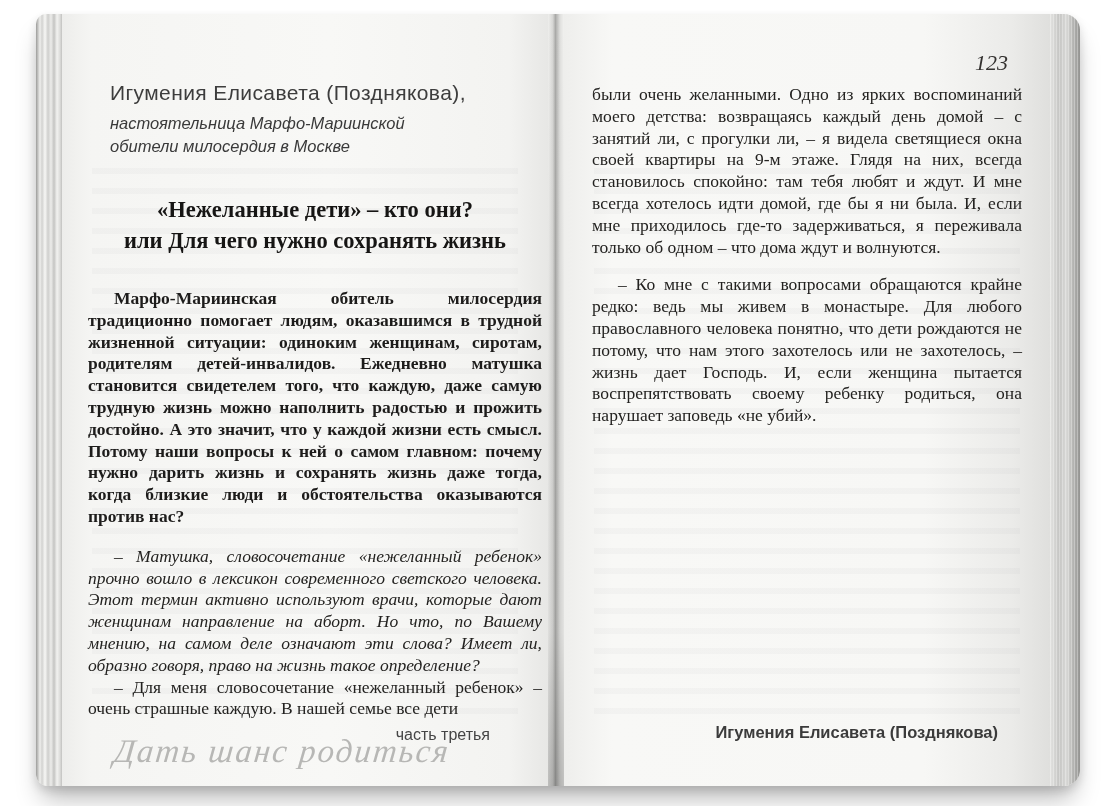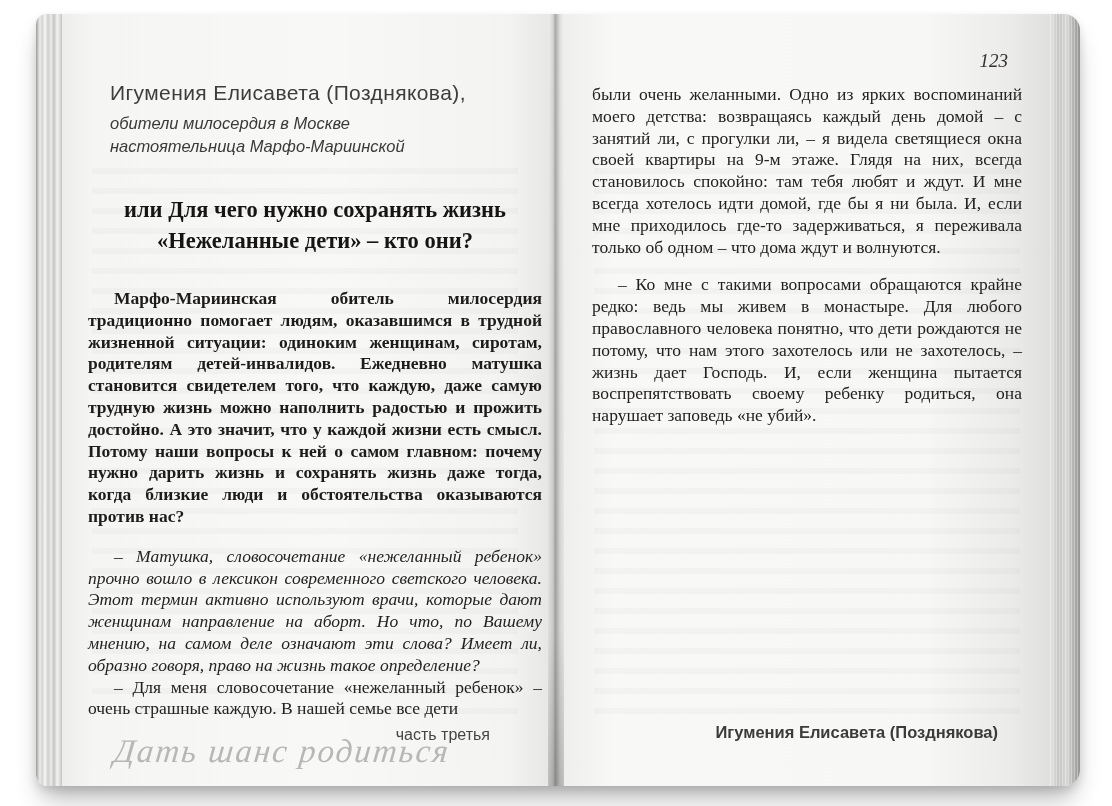--- a/index.html
+++ b/index.html
@@ -105,21 +105,21 @@
   }
   .indent   { text-indent: 26px; }
   .lead     { margin-top: 32px; font-weight: bold; color: #1d1c1b; }
   .question { margin-top: 18px; font-style: italic; }
 
   .pagenum {
     position: absolute;
     top: 36px;
     right: 42px;
     font-style: italic;
-    font-size: 19px;
+    font-size: 22px;
     color: #33312f;
   }
 
   .footer-script {
     position: absolute;
     left: 52px;
     bottom: 16px;
     font-style: italic;
     font-size: 33px;
     color: #b7b7b5;
@@ -152,28 +152,28 @@
   <div class="book">
 
     <div class="edge-left"></div>
 
     <div class="page page-left">
       <div class="ghost"></div>
       <div class="content content-left">
         <div class="author-block">
           <div class="author-name">Игумения Елисавета (Позднякова),</div>
           <div class="author-role">
+            <span>настоятельница Марфо-Мариинской</span>
             <span>обители милосердия в Москве</span>
-            <span>настоятельница Марфо-Мариинской</span>
           </div>
         </div>
 
         <div class="chapter-title">
+          <span>«Нежеланные дети» – кто они?</span>
           <span>или Для чего нужно сохранять жизнь</span>
-          <span>«Нежеланные дети» – кто они?</span>
         </div>
 
         <p class="body-text lead indent">Марфо-Мариинская обитель милосердия традиционно помогает людям, оказавшимся в трудной жизненной ситуации: одиноким женщинам, сиротам, родителям детей-инвалидов. Ежедневно матушка становится свидетелем того, что каждую, даже самую трудную жизнь можно наполнить радостью и прожить достойно. А это значит, что у каждой жизни есть смысл. Потому наши вопросы к ней о самом главном: почему нужно дарить жизнь и сохранять жизнь даже тогда, когда близкие люди и обстоятельства оказываются против нас?</p>
 
         <p class="body-text question indent">– Матушка, словосочетание «нежеланный ребенок» прочно вошло в лексикон современного светского человека. Этот термин активно используют врачи, которые дают женщинам направление на аборт. Но что, по Вашему мнению, на самом деле означают эти слова? Имеет ли, образно говоря, право на жизнь такое определение?</p>
 
         <p class="body-text indent">– Для меня словосочетание «нежеланный ребенок» – очень страшные каждую. В нашей семье все дети</p>
       </div>
 
       <div class="footer-script">Дать шанс родиться</div>

